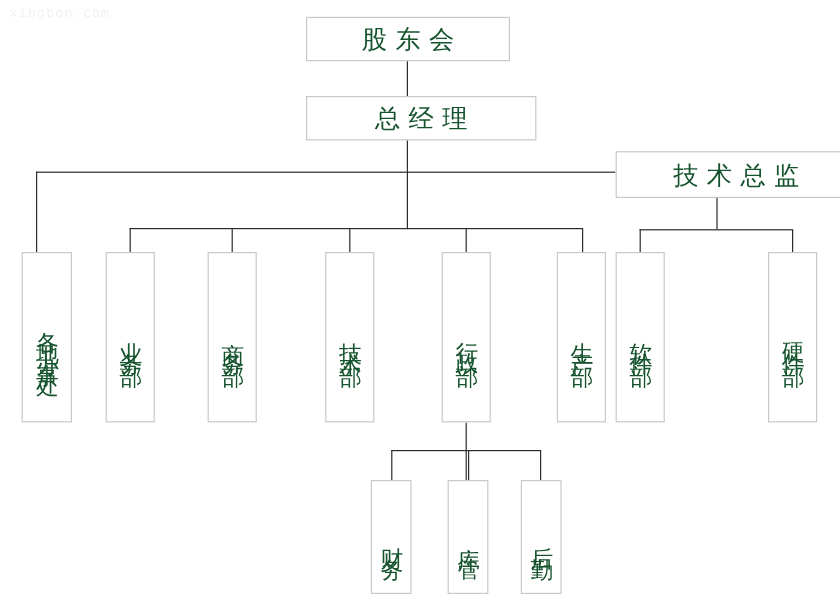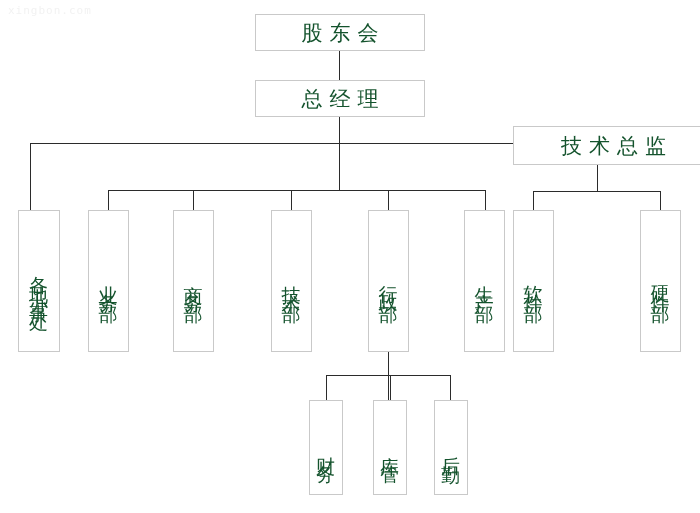--- a/index.html
+++ b/index.html
@@ -105,21 +105,21 @@
   <div class="ln v" style="left:388px; top:352px; height:48px;"></div>
   <div class="ln h" style="left:326px; top:375px; width:124px;"></div>
   <div class="ln v" style="left:326px; top:375px; height:25px;"></div>
   <div class="ln v" style="left:390px; top:375px; height:25px;"></div>
   <div class="ln v" style="left:450px; top:375px; height:25px;"></div>
 
   <div class="node horiz" style="left:255px; top:14px; width:170px; height:37px;">
     <span>股东会</span>
   </div>
 
-  <div class="node horiz" style="left:255px; top:80px; width:170px; height:37px;">
+  <div class="node horiz" style="left:255px; top:80px; width:192px; height:37px;">
     <span>总经理</span>
   </div>
 
   <div class="node horiz" style="left:513px; top:126px; width:201px; height:39px;">
     <span>技术总监</span>
   </div>
 
   <div class="node vert" style="left:18px; top:210px; width:42px; height:142px;">
     <span class="vtext">各地办事处</span>
   </div>

